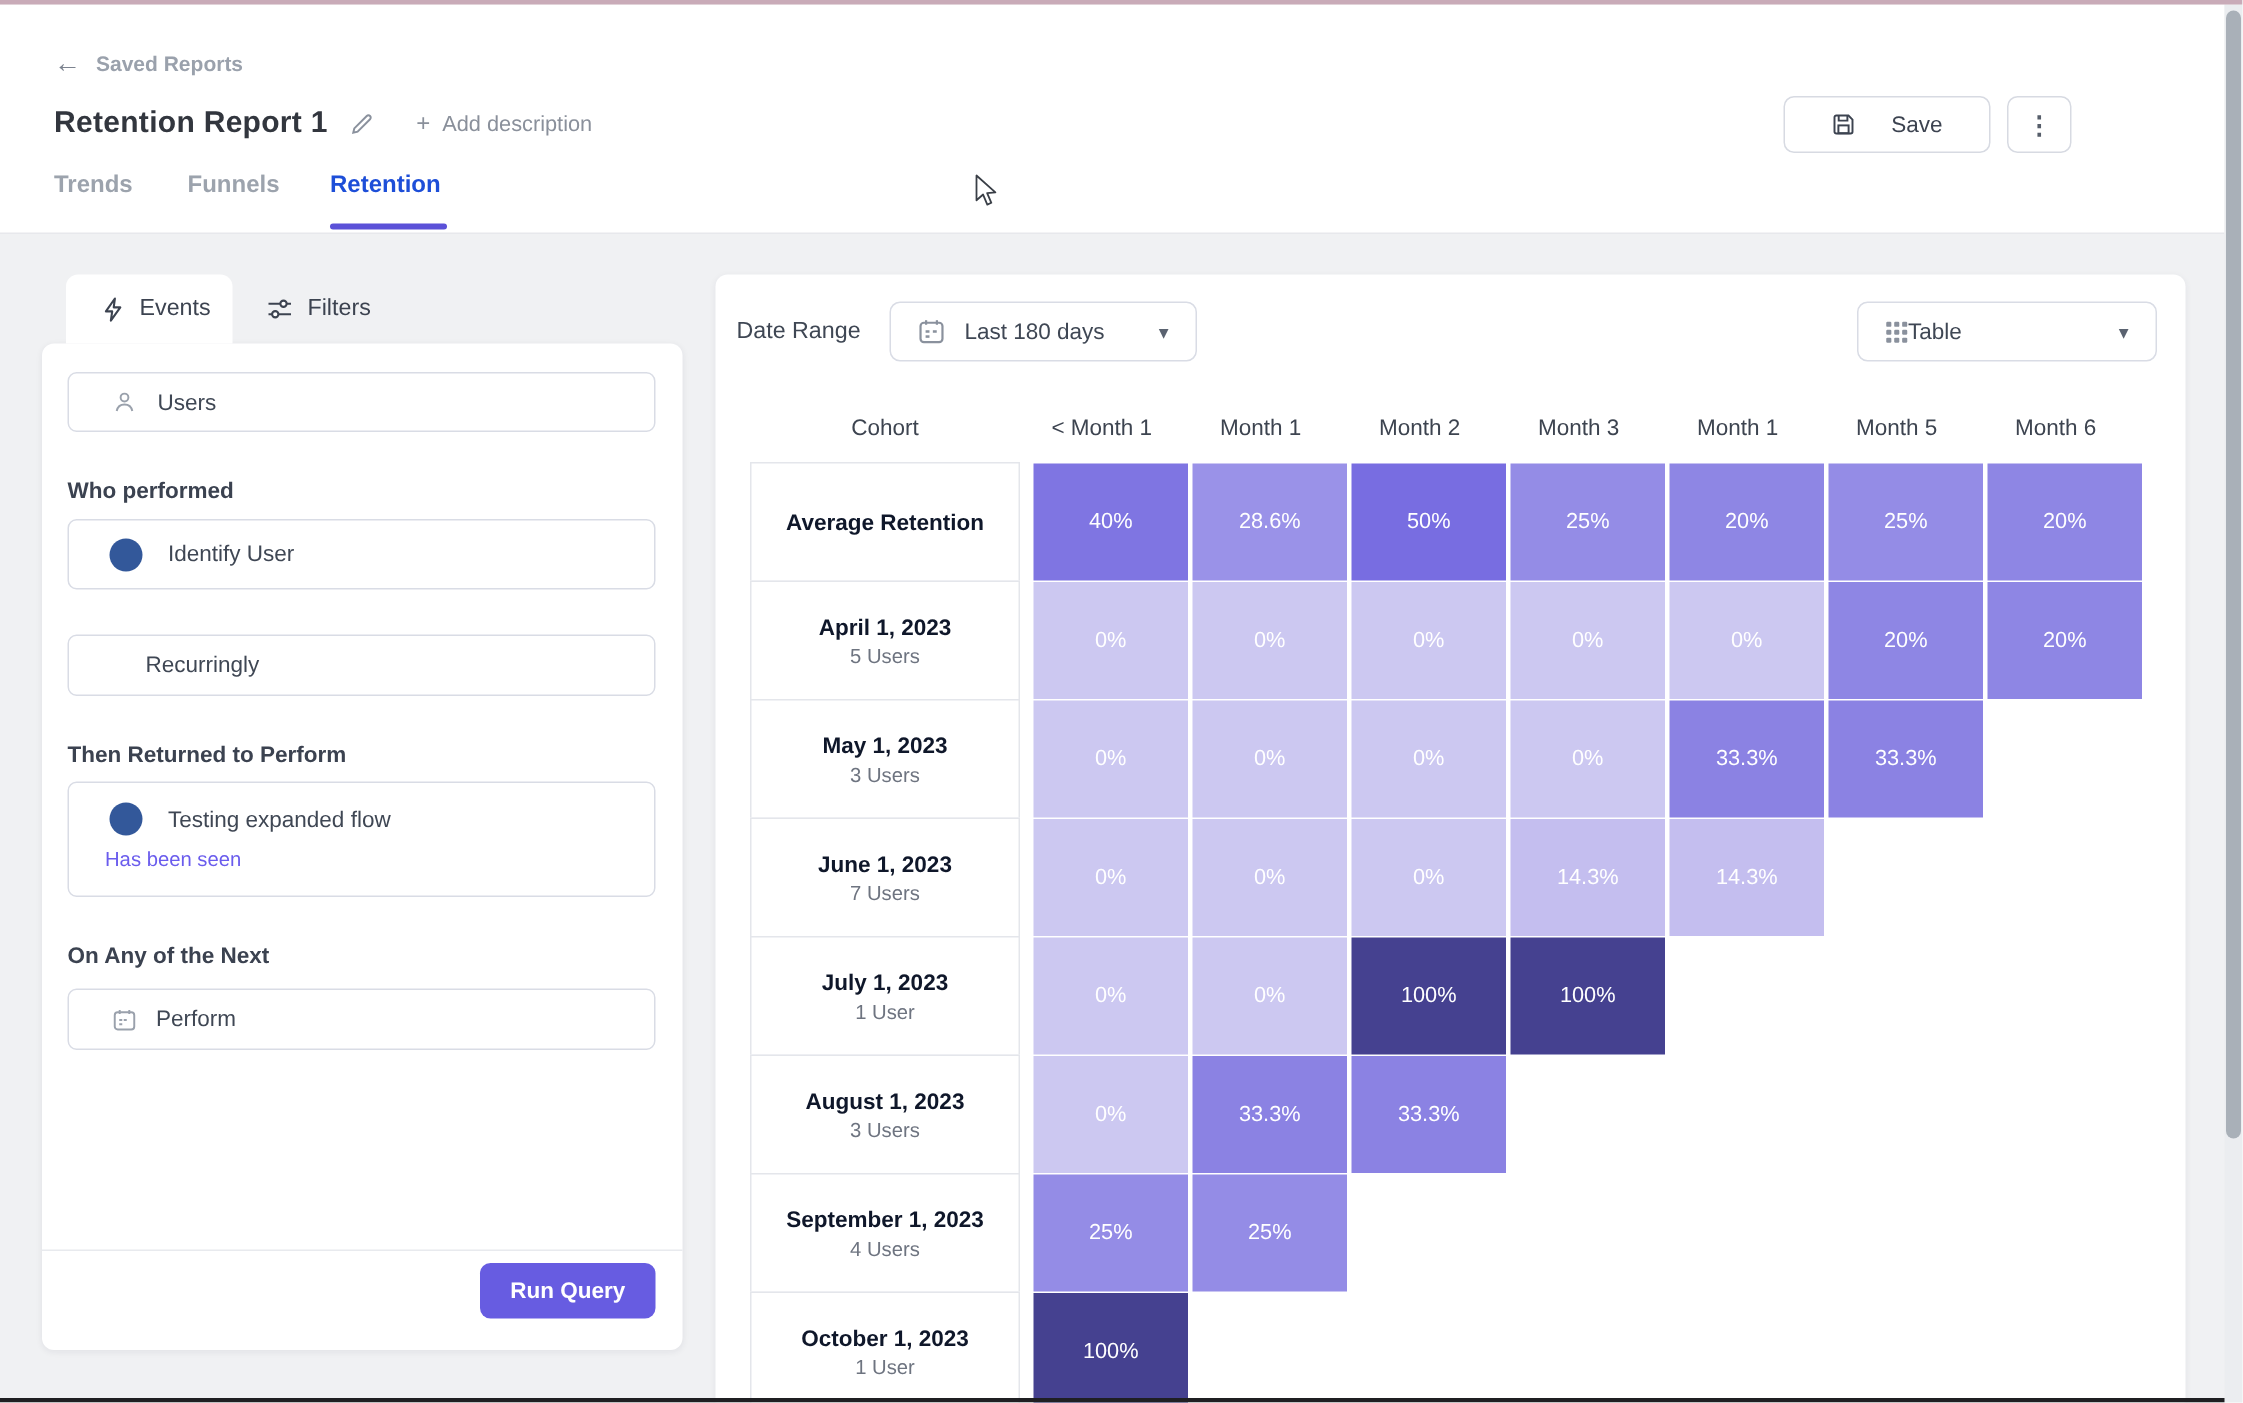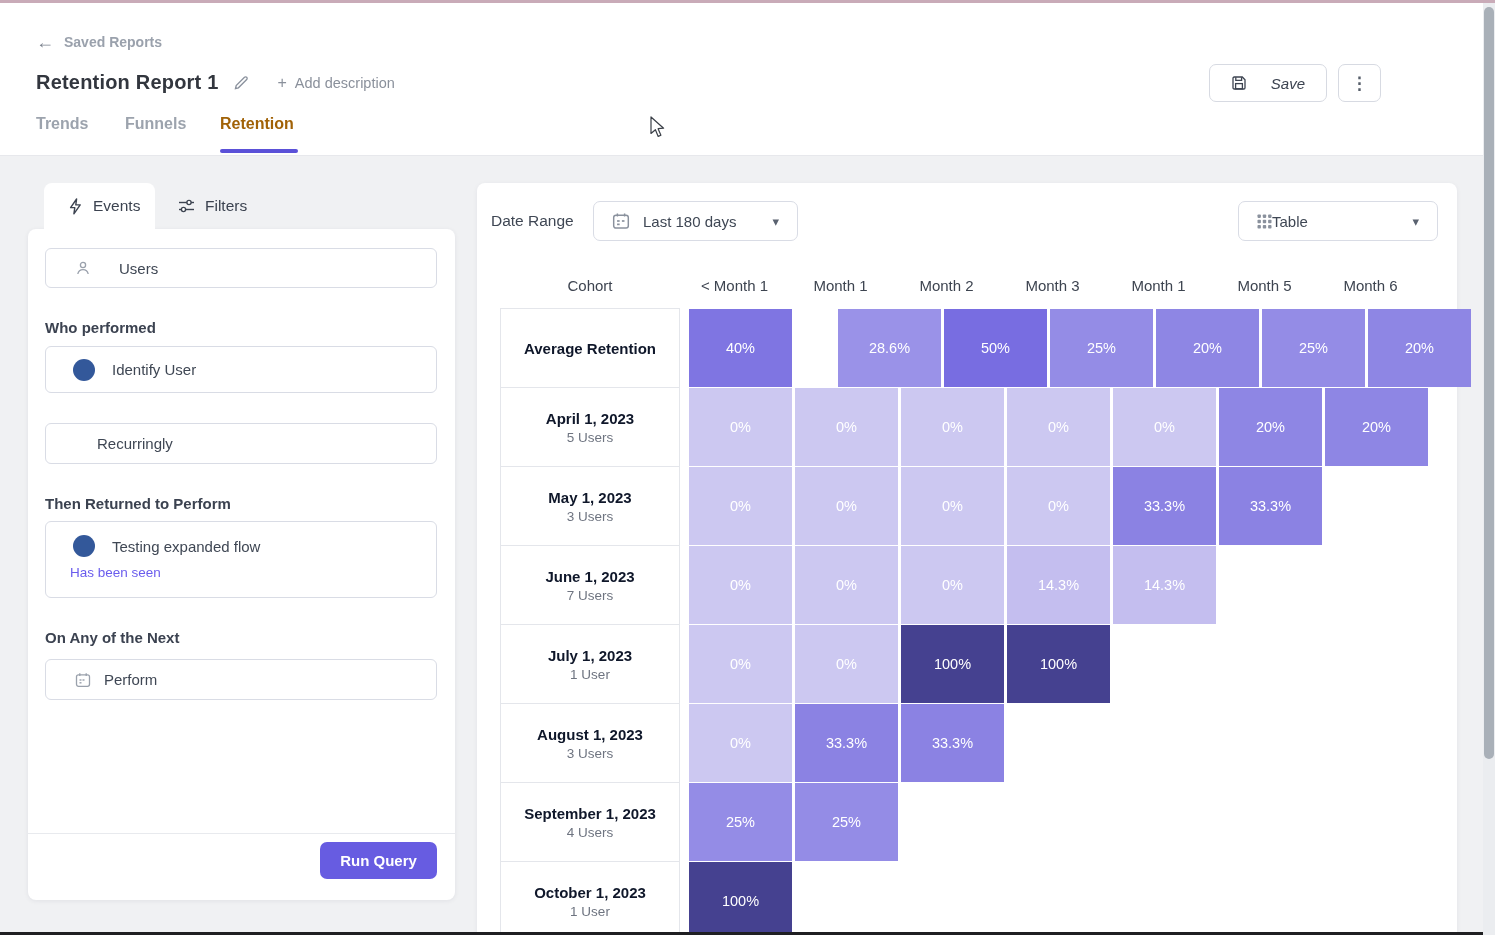--- a/index.html
+++ b/index.html
@@ -21,34 +21,34 @@
   .crumb { position:absolute; left:36px; top:30px; display:flex; align-items:center; gap:10px;
     color:#9aa1ac; font-size:14px; font-weight:700; cursor:default; }
   .crumb .arrow { font-size:18px; font-weight:400; color:#7c838f; line-height:1; }
   .title-row { position:absolute; left:36px; top:68px; display:flex; align-items:center; }
   .report-title { font-size:20px; font-weight:700; color:#32363e; letter-spacing:.2px; }
   .pencil-btn { margin-left:14px; display:flex; align-items:center; }
   .add-desc { margin-left:28px; display:flex; align-items:center; gap:8px; color:#8a909b; font-size:14.5px; }
   .add-desc .plus { font-size:16px; line-height:1; color:#8a909b; }
   .hdr-actions { position:absolute; right:102px; top:61px; display:flex; gap:11px; }
   .btn-save {
-    display:flex; align-items:center; gap:24px; height:38px; padding:0 21px;
+    display:flex; align-items:center; gap:24px; height:38px; padding:0 31px;
     background:#fff; border:1px solid #d7dae2; border-radius:7px;
-    font-size:15px; color:#3c4350; font-weight:400;font-style:italic;
+    font-size:15px; color:#3c4350; font-weight:400;
   }
   .btn-kebab {
     width:43px; height:38px; background:#fff; border:1px solid #d7dae2; border-radius:7px;
     font-size:17px; color:#565e6a; font-weight:700; display:flex; align-items:center; justify-content:center;
     letter-spacing:0;
   }
   .main-tabs { position:absolute; left:36px; top:112px; display:flex; }
   .main-tab { font-size:16px; font-weight:700; color:#9ca3ad; margin-right:0; position:relative; padding-bottom:20px; }
   .main-tab.t0 { width:89px; }
   .main-tab.t1 { width:95px; }
-  .main-tab.active { color:#a16207; }
+  .main-tab.active { color:#1d4ed8; }
   .main-tab.active .underline {
     position:absolute; left:0; bottom:0; height:4px; width:78px; border-radius:3px; background:#5b51d8;
   }
 
   
   .scroll-track { position:absolute; left:1483px; top:3px; width:12px; height:932px; background:#ebedf0; z-index:55; }
   .scroll-thumb { position:absolute; left:1px; top:4px; width:10px; height:752px; background:#a9b0b8; border-radius:5px; }
 
   
   .panel-tab {
@@ -59,21 +59,21 @@
   .panel-tab.filters { left:160px; top:183px; width:104px; padding-left:18px; }
   .query-card {
     position:absolute; left:28px; top:229px; width:427px; height:671px;
     background:#fff; border-radius:8px; box-shadow:0 1px 5px rgba(30,35,60,.07); z-index:5;
   }
   .field {
     position:absolute; left:17px; width:392px; background:#fff;
     border:1px solid #d9dce5; border-radius:6px; display:flex; align-items:center;
     font-size:15px; color:#3f4754;
   }
-  .f-users { top:19px; height:40px; padding-left:29px; gap:28px; }
+  .f-users { top:19px; height:40px; padding-left:29px; gap:14px; }
   .f-identify { top:117px; height:47px; padding-left:27px; gap:17px;text-align:right; }
   .f-recur { top:194px; height:41px; padding-left:51px; }
   .f-months { top:430px; height:41px; padding-left:29px; gap:13px; }
   .section-label { position:absolute; left:17px; font-size:15px; font-weight:700; color:#3b4250; }
   .lbl-who { top:90px; }
   .lbl-then { top:266px; }
   .lbl-next { top:400px; }
   .f-testing {
     position:absolute; left:17px; top:292px; width:392px; height:77px;
     border:1px solid #d9dce5; border-radius:6px; background:#fff;
@@ -289,21 +289,21 @@
         <div class="hcell">Month 5</div>
         <div class="hcell">Month 6</div>
       </div>
     <div id="ret-body">
         <div class="t-row">
           <div class="cohort-cell">
             <div class="cohort-title">Average Retention</div>
           </div>
           <div class="cells">
             <div class="cell" style="background: rgb(127, 117, 226);">40%</div>
-            <div class="cell" style="background: rgb(154, 146, 232); margin-left: 43px;">28.6%</div>
+            <div class="cell" style="background: rgb(154, 146, 232);">28.6%</div>
             <div class="cell" style="background: rgb(120, 109, 225);">50%</div>
             <div class="cell" style="background: rgb(148, 140, 230);">25%</div>
             <div class="cell" style="background: rgb(142, 134, 228);">20%</div>
             <div class="cell" style="background: rgb(148, 140, 230);">25%</div>
             <div class="cell" style="background: rgb(142, 134, 228);">20%</div>
           </div>
         </div>
         <div class="t-row">
           <div class="cohort-cell">
             <div class="cohort-title">April 1, 2023</div>

